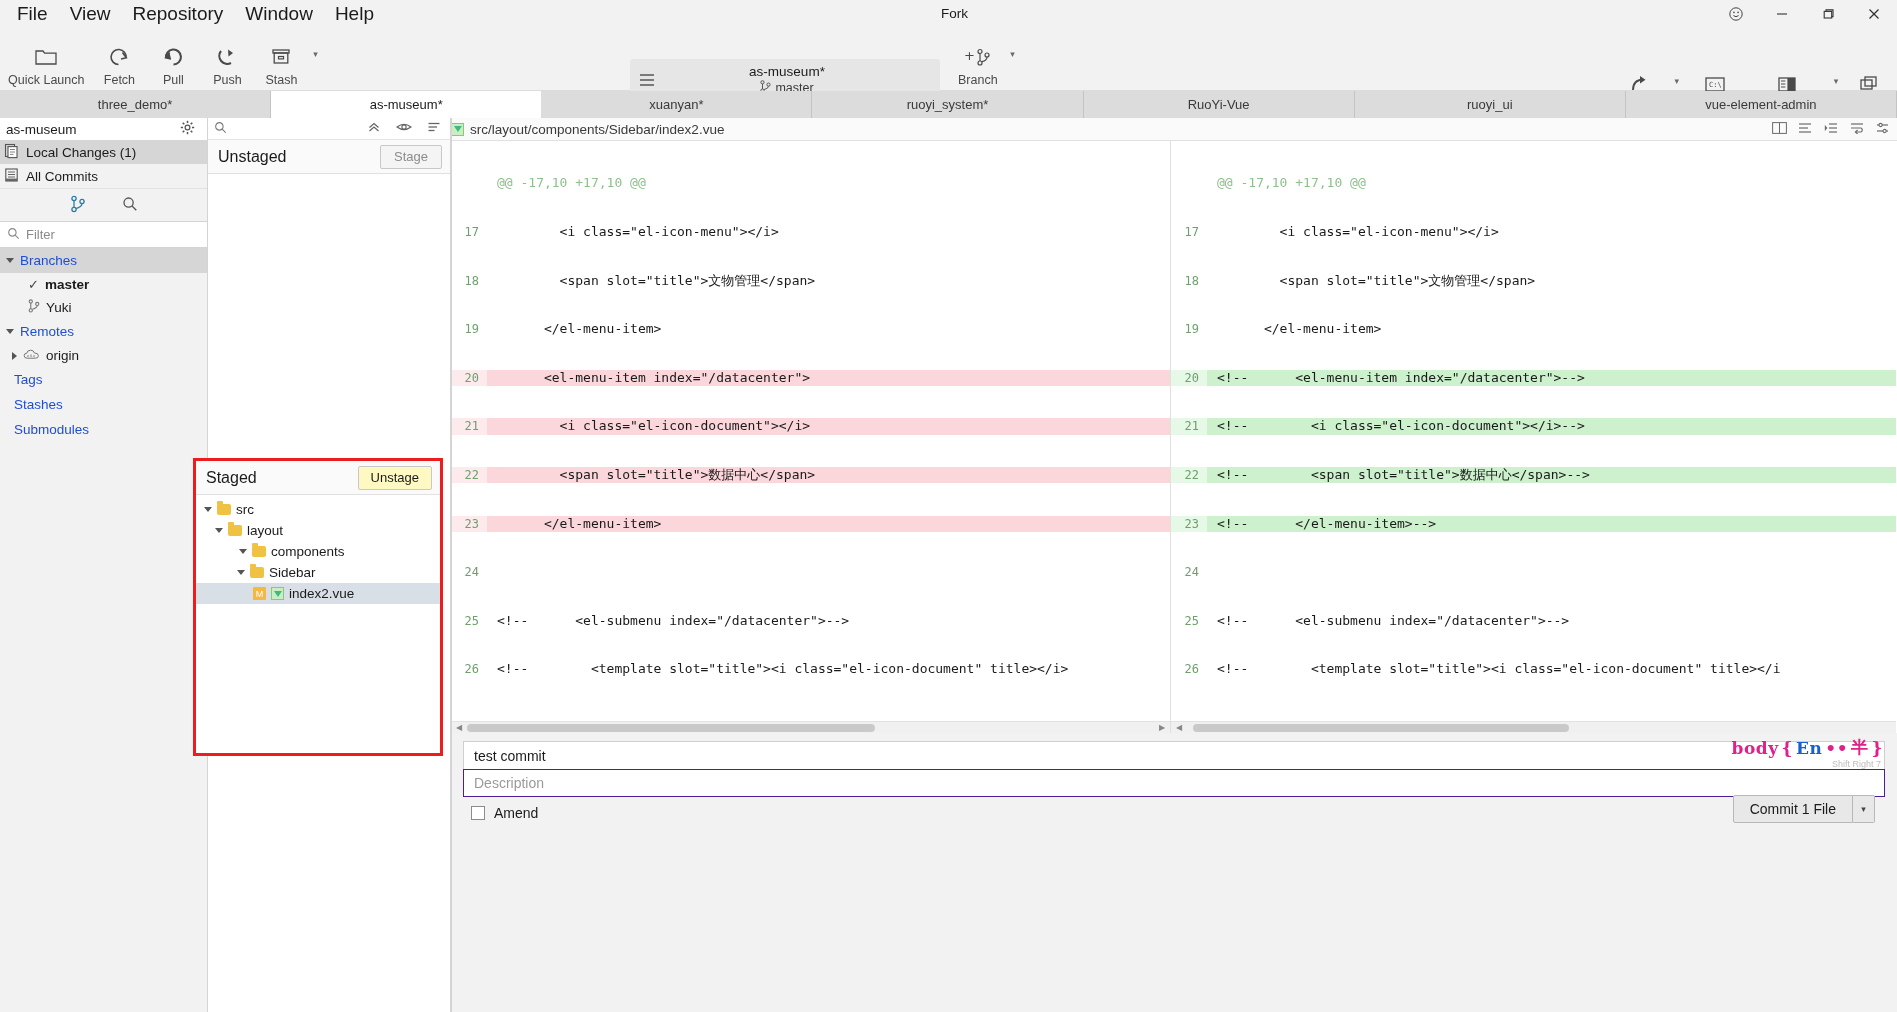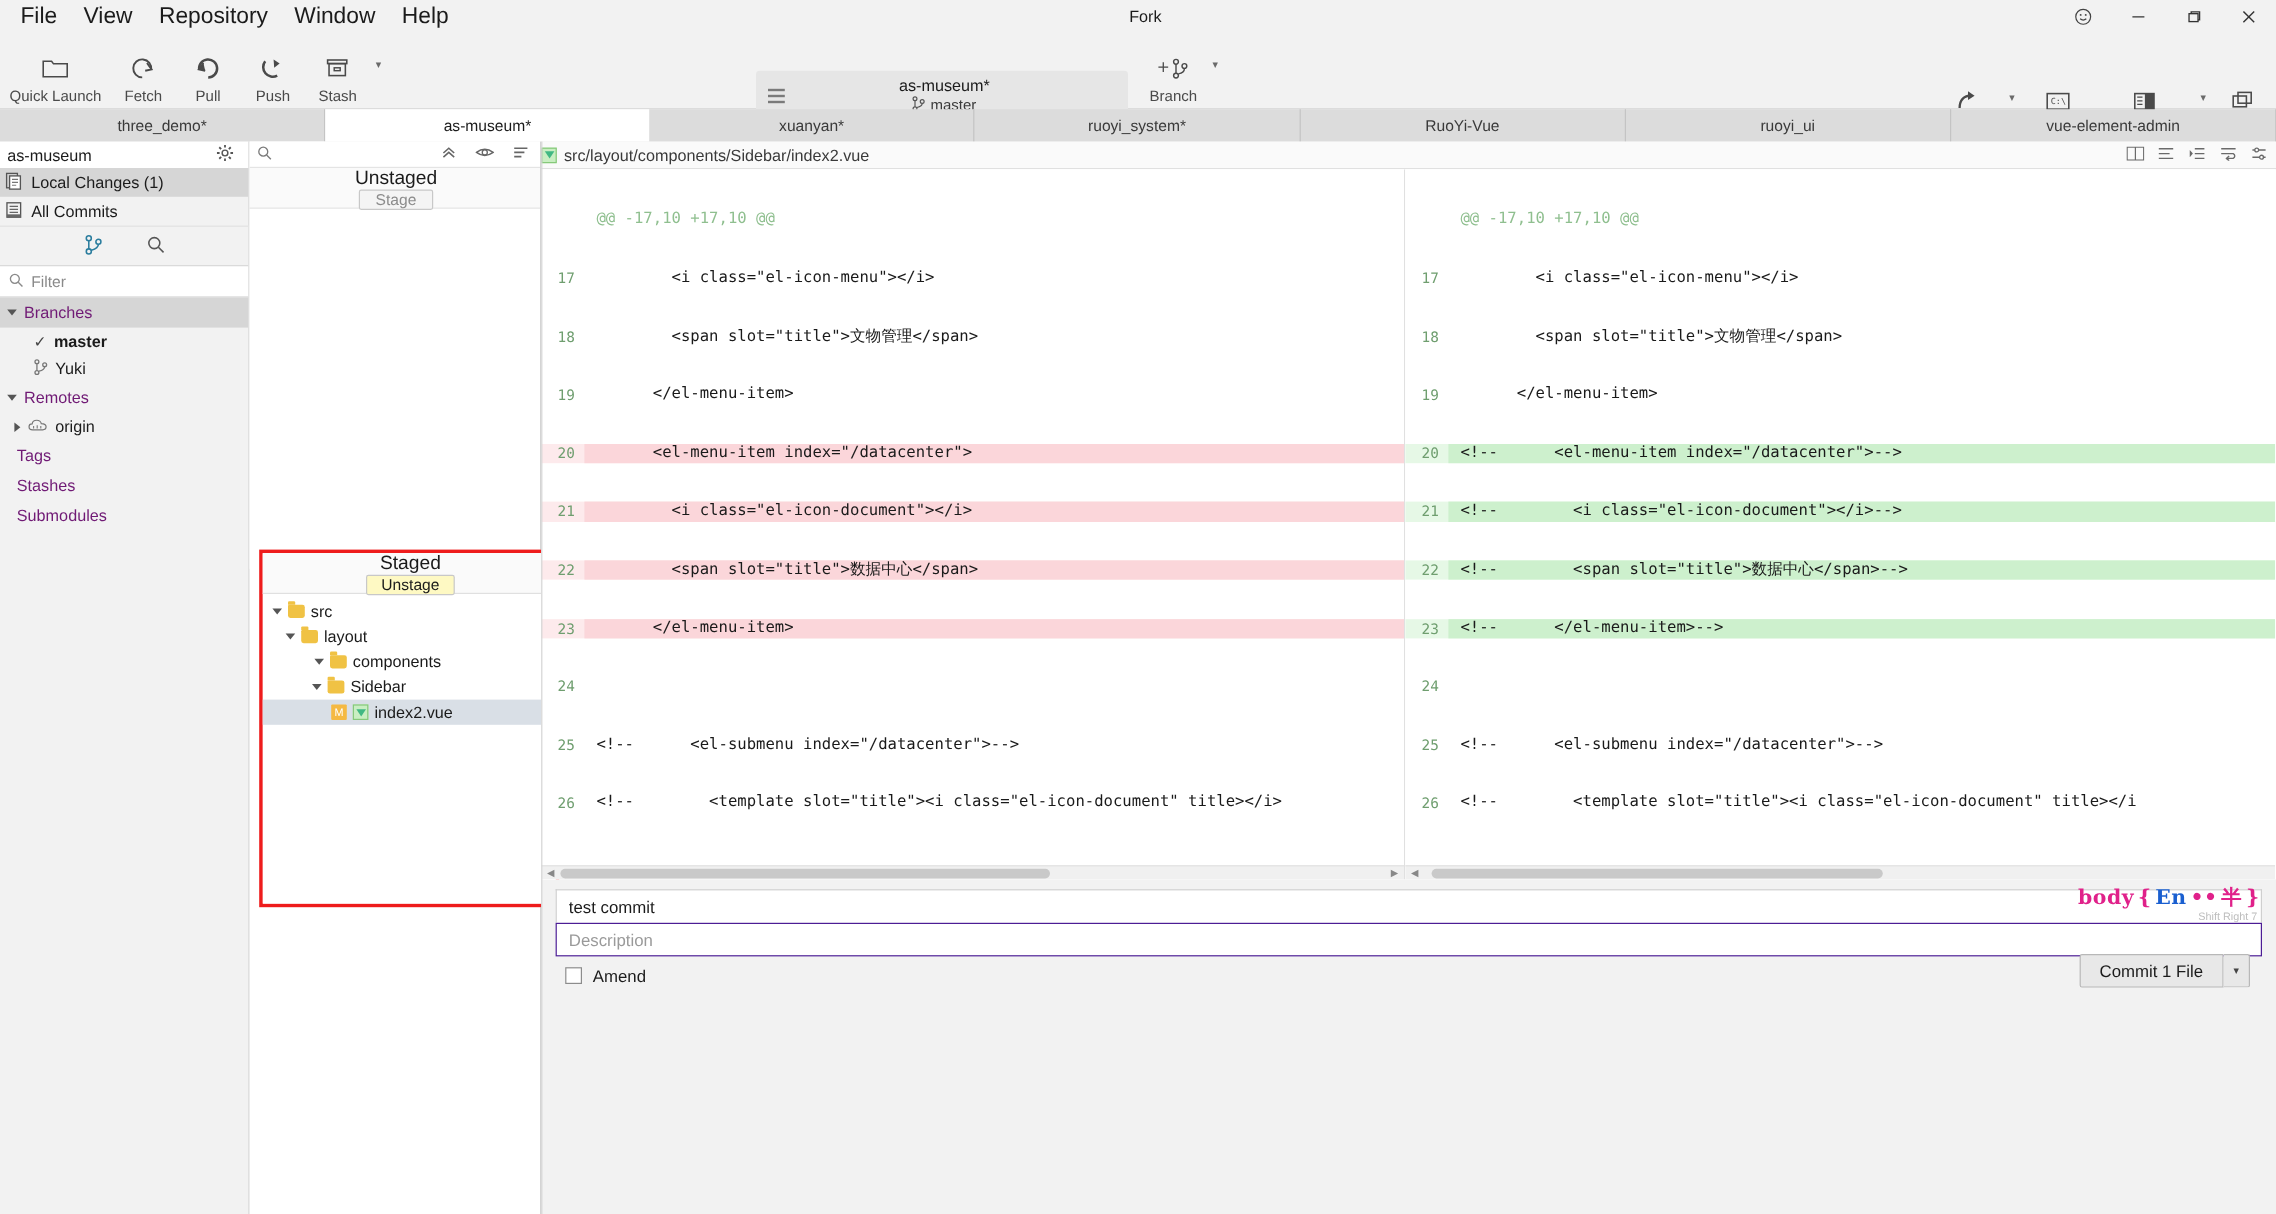--- a/index.html
+++ b/index.html
@@ -90,52 +90,52 @@
   .sb-iconrow {
     height:34px; display:flex; align-items:center; justify-content:center; gap:36px;
     border-top:1px solid #e2e2e2; border-bottom:1px solid #d4d4d4; background:#f2f2f2;
   }
   .sb-filter {
     height:26px; display:flex; align-items:center; gap:6px; padding-left:7px;
     background:#ffffff; border-bottom:1px solid #d4d4d4; color:#8a8a8a; font-size:13px;
   }
   .sb-section {
     height:25px; display:flex; align-items:center; gap:6px; padding-left:4px;
-    font-size:13.5px; color:#701a75; cursor:default;
+    font-size:13.5px; color:#1d4ed8; cursor:default;
   }
   .sb-section.hl { background:#d6d6d6; }
   .sb-row {
     height:23px; display:flex; align-items:center; gap:6px; font-size:13.5px; color:#1b1b1b; cursor:default;
   }
   .tri { width:0;height:0;border-left:5px solid #555;border-top:4px solid transparent;border-bottom:4px solid transparent; }
   .tri.down { border-left:4px solid transparent;border-right:4px solid transparent;border-top:5px solid #555; border-bottom:none;}
 
   
   .filepanel {
     position:absolute; left:208px; top:118px; width:243px; height:894px;
     background:#ffffff; border-right:1px solid #d4d4d4;
   }
   .fp-search {
     height:22px; display:flex; align-items:center; gap:5px; padding-left:6px;
     border-bottom:1px solid #e4e4e4; background:#fff;
   }
   .fp-head {
     height:34px; display:flex; align-items:center; justify-content:space-between;
-    padding:0 8px 0 10px; background:#fafafa; border-bottom:1px solid #e0e0e0;flex-direction:column;
+    padding:0 8px 0 10px; background:#fafafa; border-bottom:1px solid #e0e0e0;
   }
   .fp-head .t { font-size:16px; color:#1b1b1b; }
   .fp-btn {
     min-width:62px; height:24px; padding:0 12px; border:1px solid #c8c8c8; border-radius:2px;
     background:#f4f4f4; color:#8c8c8c; font-size:13px; display:flex; align-items:center; justify-content:center;
   }
   .fp-btn.enabled { color:#1b1b1b; background:#fef9c3; }
   .fp-body { background:#fff; }
 
   .staged-wrap {
-    position:absolute; left:216px; top:458px; width:250px; height:298px;
+    position:absolute; left:193px; top:458px; width:250px; height:298px;
     border:3px solid #ee1c1c; background:#ffffff;
   }
   .staged-inner { position:absolute; inset:0; background:#fff; }
   .tree-row {
     height:21px; display:flex; align-items:center; gap:5px; font-size:13.5px; color:#1b1b1b; cursor:default;
   }
   .tree-row.sel { background:#d9dfe6; }
   .folder {
     width:14px;height:11px;background:#f0c244;border-radius:1px 2px 2px 2px; position:relative; flex:none;
   }

